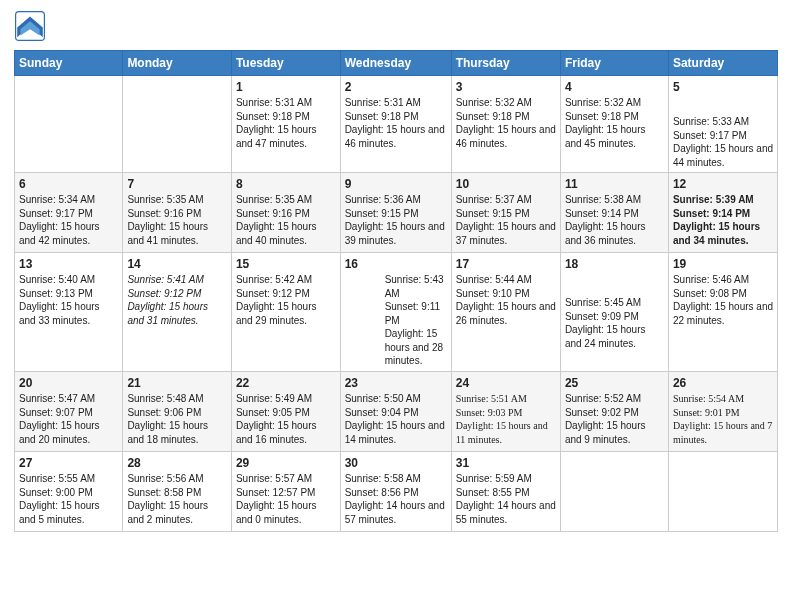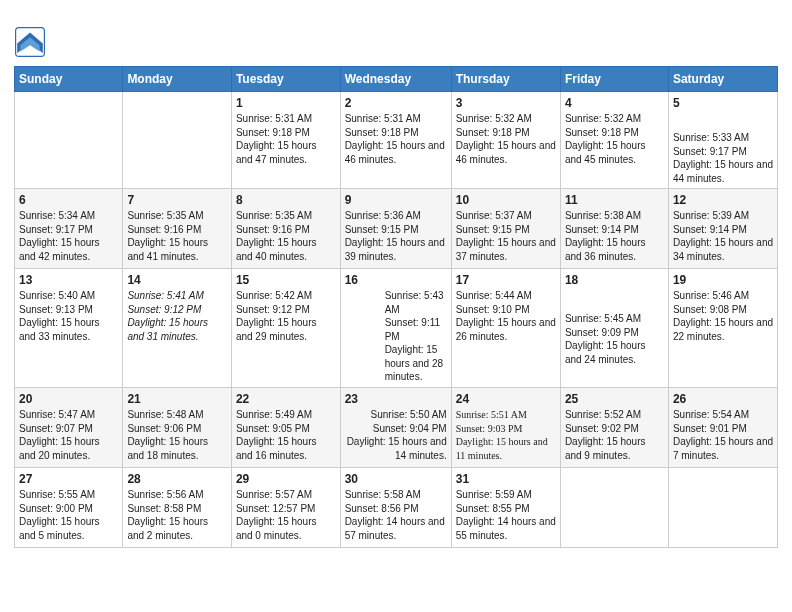--- a/index.html
+++ b/index.html
@@ -6,21 +6,21 @@
     body {
       font-family: Arial, sans-serif;
       background: #fff;
       width: 792px;
       height: 612px;
       overflow: hidden;
     }
     .page {
       width: 792px;
       min-height: 612px;
-      padding: 26px 14px 10px 14px;
+      padding: 10px 14px 10px 14px;
       background: #fff;
     }
     .header {
       display: flex;
       justify-content: space-between;
       align-items: flex-start;
       margin-bottom: 8px;
     }
     .logo {
       display: flex;
@@ -199,21 +199,21 @@
 Daylight: 15 hours and 37 minutes.</div>
           </td>
           <td>
             <span class="day-num">11</span>
             <div class="day-info" style="white-space: pre-line;">Sunrise: 5:38 AM
 Sunset: 9:14 PM
 Daylight: 15 hours and 36 minutes.</div>
           </td>
           <td>
             <span class="day-num">12</span>
-            <div class="day-info" style="white-space: pre-line;">Sunrise: 5:39 AM
+            <div class="day-info" style="white-space: pre-line; font-weight: bold;">Sunrise: 5:39 AM
 Sunset: 9:14 PM
 Daylight: 15 hours and 34 minutes.</div>
           </td>
         </tr>
         <tr>
           <td>
             <span class="day-num">13</span>
             <div class="day-info" style="white-space: pre-line;">Sunrise: 5:40 AM
 Sunset: 9:13 PM
 Daylight: 15 hours and 33 minutes.</div>
@@ -269,39 +269,39 @@
 Daylight: 15 hours and 18 minutes.</div>
           </td>
           <td>
             <span class="day-num">22</span>
             <div class="day-info" style="white-space: pre-line;">Sunrise: 5:49 AM
 Sunset: 9:05 PM
 Daylight: 15 hours and 16 minutes.</div>
           </td>
           <td>
             <span class="day-num">23</span>
-            <div class="day-info" style="white-space: pre-line; text-align: right;">Sunrise: 5:50 AM
+            <div class="day-info" style="white-space: pre-line;">Sunrise: 5:50 AM
 Sunset: 9:04 PM
 Daylight: 15 hours and 14 minutes.</div>
           </td>
           <td>
             <span class="day-num">24</span>
             <div class="day-info" style="white-space: pre-line; font-family: Liberation Serif, serif;">Sunrise: 5:51 AM
 Sunset: 9:03 PM
 Daylight: 15 hours and 11 minutes.</div>
           </td>
           <td>
             <span class="day-num">25</span>
             <div class="day-info" style="white-space: pre-line;">Sunrise: 5:52 AM
 Sunset: 9:02 PM
 Daylight: 15 hours and 9 minutes.</div>
           </td>
           <td>
             <span class="day-num">26</span>
-            <div class="day-info" style="white-space: pre-line;">Sunrise: 5:54 AM
+            <div class="day-info" style="white-space: pre-line; font-family: Liberation Serif, serif;">Sunrise: 5:54 AM
 Sunset: 9:01 PM
 Daylight: 15 hours and 7 minutes.</div>
           </td>
         </tr>
         <tr>
           <td>
             <span class="day-num">27</span>
             <div class="day-info" style="white-space: pre-line;">Sunrise: 5:55 AM
 Sunset: 9:00 PM
 Daylight: 15 hours and 5 minutes.</div>

